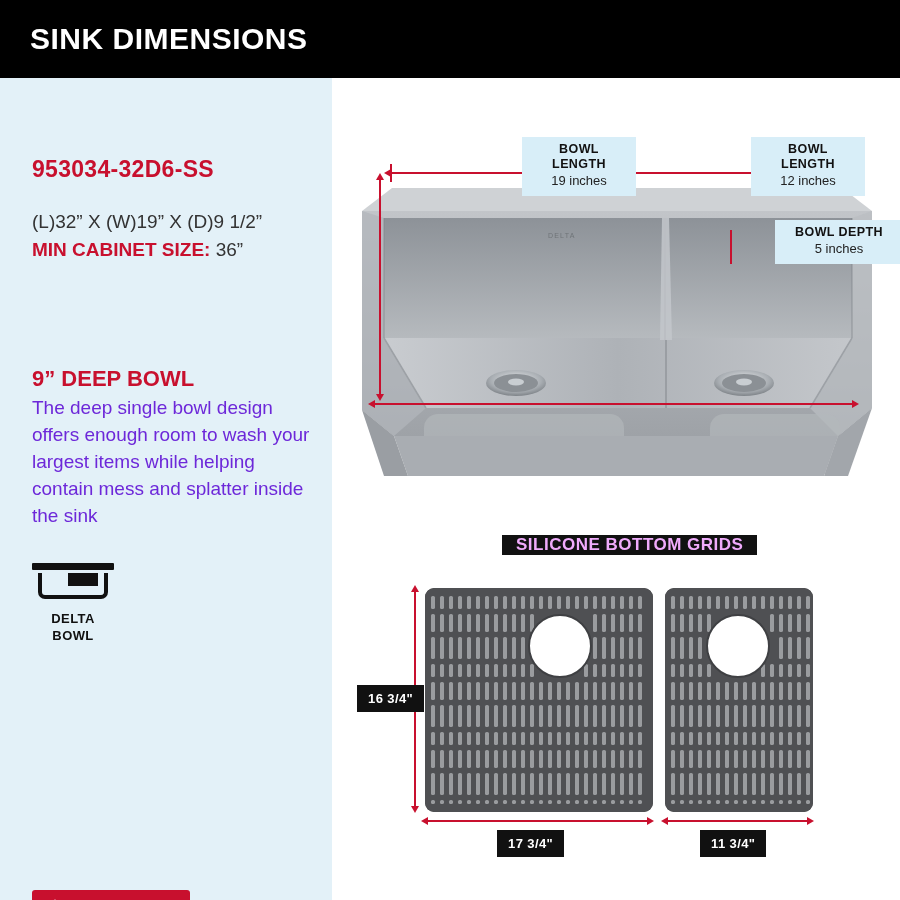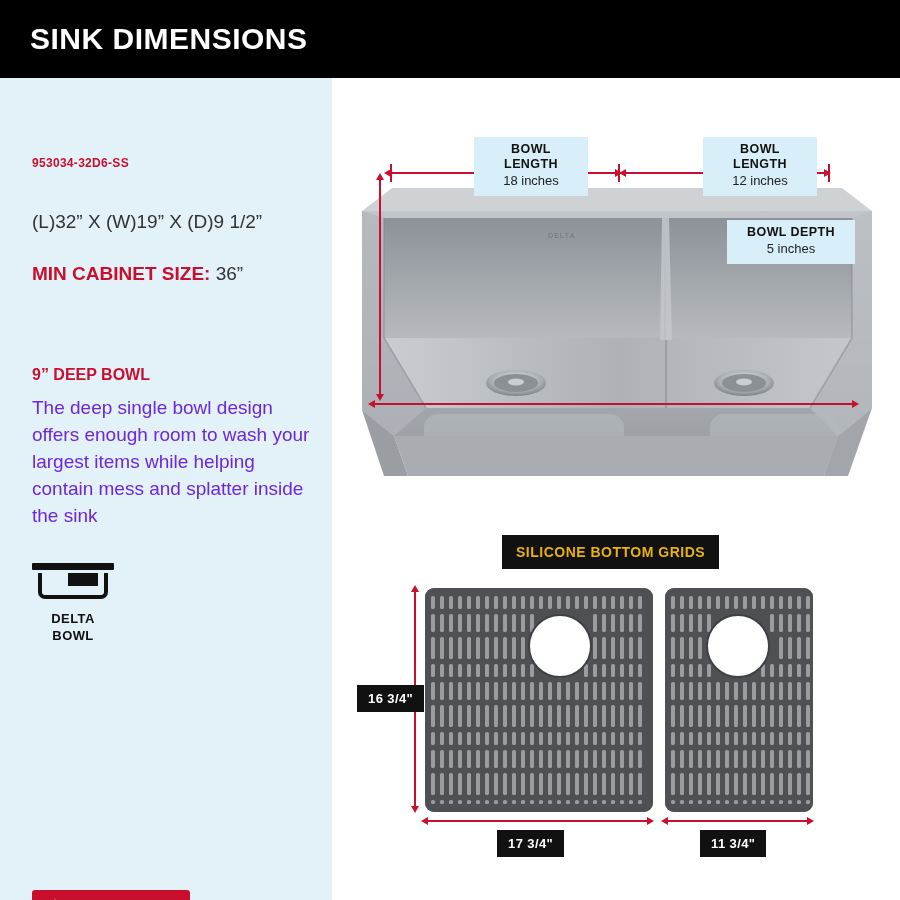--- a/index.html
+++ b/index.html
@@ -21,41 +21,40 @@
     color:#ffffff;
     font-size:30px;font-weight:bold;letter-spacing:.5px;
   }
   
   .left-panel{
     position:absolute;left:0;top:78px;width:332px;height:822px;
     background:#e3f1f8;
   }
   .model{
     position:absolute;left:32px;top:78px;
-    color:#c8102e;font-size:12px;font-weight:bold;letter-spacing:.3px;
+    color:#c8102e;font-size:23px;font-weight:bold;letter-spacing:.3px;
   }
   .ext-dim-label{
     position:absolute;left:32px;top:106px;
     color:#c8102e;font-size:19px;font-weight:bold;letter-spacing:.2px;
   }
   .ext-dim-value{
     position:absolute;left:32px;top:133px;
     color:#333333;font-size:19px;
   }
   .min-cab{
     position:absolute;left:32px;top:161px;
     font-size:19px;
-    margin-top:24px;
   }
   .min-cab .lbl{color:#c8102e;font-weight:bold;}
   .min-cab .val{color:#333333;}
 
   .deep-heading{
     position:absolute;left:32px;top:288px;
-    color:#c8102e;font-size:16px;font-weight:bold;
+    color:#c8102e;font-size:22px;font-weight:bold;
   }
   .deep-body{
     position:absolute;left:32px;top:316px;width:280px;
     color:#6d28d9;font-size:19px;line-height:27px;
   }
   
   .bowl-icon{
     position:absolute;left:32px;top:485px;width:82px;height:40px;
   }
   .bowl-icon-cap1{
@@ -91,21 +90,21 @@
   }
   
   .right{
     position:absolute;left:332px;top:78px;width:568px;height:822px;background:#fff;
   }
   
   .sink-wrap{position:absolute;left:0;top:0;width:568px;height:440px;}
   
   .callout{
     position:absolute;background:#d8eef8;padding:5px 10px 7px 10px;
-    text-align:center;box-sizing:border-box;
+    text-align:center;box-sizing:border-box;margin-left:48px;
   }
   .callout .c-title{
     color:#111;font-size:12.5px;font-weight:bold;letter-spacing:.4px;line-height:15px;
   }
   .callout .c-val{
     color:#222;font-size:13px;line-height:17px;
   }
   .black-label{
     position:absolute;background:#111;color:#fff;
     font-size:13px;font-weight:bold;letter-spacing:.4px;
@@ -116,22 +115,22 @@
   .tick{position:absolute;background:#c8102e;}
   .arrow{position:absolute;width:0;height:0;}
   .arr-left{border-top:4px solid transparent;border-bottom:4px solid transparent;border-right:7px solid #c8102e;}
   .arr-right{border-top:4px solid transparent;border-bottom:4px solid transparent;border-left:7px solid #c8102e;}
   .arr-up{border-left:4px solid transparent;border-right:4px solid transparent;border-bottom:7px solid #c8102e;}
   .arr-down{border-left:4px solid transparent;border-right:4px solid transparent;border-top:7px solid #c8102e;}
 
   
   .grids-title{
     position:absolute;left:502px;top:535px;
-    background:#111;color:#eab308;font-size:14px;font-weight:bold;
-    padding:9px 14px;letter-spacing:.5px;
+    background:#111;color:#f0abfc;font-size:17px;font-weight:bold;
+    padding:0 14px;letter-spacing:.5px;
   }
   .grid-big{
     position:absolute;left:425px;top:588px;width:228px;height:224px;
     background:#4a4a4a;border-radius:9px;overflow:hidden;
   }
   .grid-small{
     position:absolute;left:665px;top:588px;width:148px;height:224px;
     background:#4a4a4a;border-radius:9px;overflow:hidden;
   }
 </style>
@@ -266,21 +265,21 @@
     <div class="dimline" style="left:42px;top:325px;width:482px;height:2px;"></div>
     <div class="arrow arr-left" style="left:36px;top:322px;"></div>
     <div class="arrow arr-right" style="left:520px;top:322px;"></div>
 
     
     <div class="dimline" style="left:398px;top:152px;width:2px;height:34px;"></div>
 
     
     <div class="callout" style="left:142px;top:59px;width:114px;">
       <div class="c-title">BOWL LENGTH</div>
-      <div class="c-val">18 inches</div>
+      <div class="c-val">19 inches</div>
     </div>
 
     <div class="callout" style="left:371px;top:59px;width:114px;">
       <div class="c-title">BOWL LENGTH</div>
       <div class="c-val">12 inches</div>
     </div>
 
     <div class="callout" style="left:395px;top:142px;width:128px;">
       <div class="c-title">BOWL DEPTH</div>
       <div class="c-val">5 inches</div>

